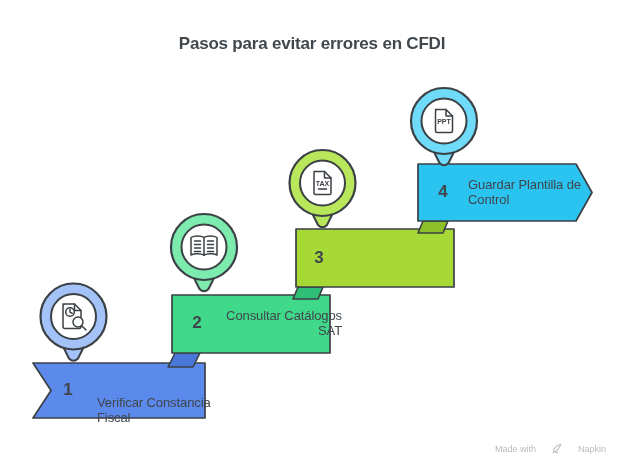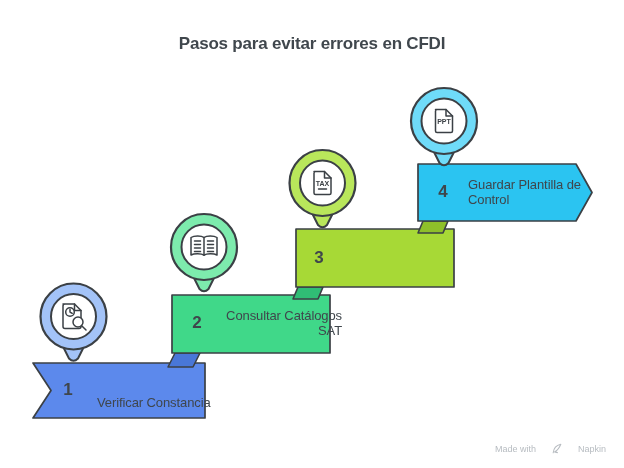--- a/index.html
+++ b/index.html
@@ -105,20 +105,21 @@
     </g>
   </svg>
 
   <div class="num" style="left:68px;top:390px;">1</div>
   <div class="num" style="left:197px;top:323px;">2</div>
   <div class="num" style="left:319px;top:258px;">3</div>
   <div class="num" style="left:443px;top:192px;">4</div>
 
   <div class="lbl" style="left:97px;top:375px;margin-top:20px;">
     <span>Verificar Constancia</span>
+    <span>Fiscal</span>
   </div>
   <div class="lbl" style="left:222px;top:308px;text-align:right;">
     <span>Consultar Catálogos</span>
     <span>SAT</span>
   </div>
   <div class="lbl" style="left:345px;top:243px;">
   </div>
   <div class="lbl" style="left:468px;top:177px;">
     <span>Guardar Plantilla de</span>
     <span>Control</span>

